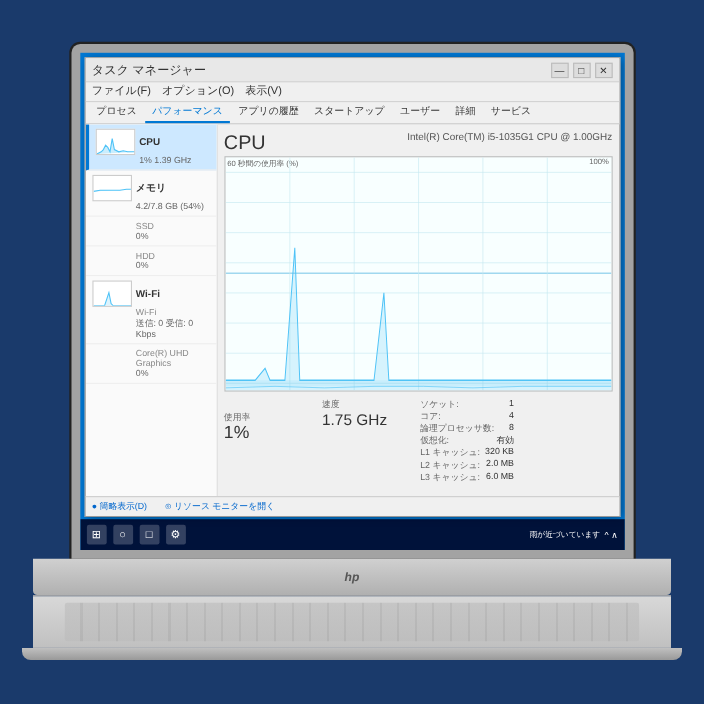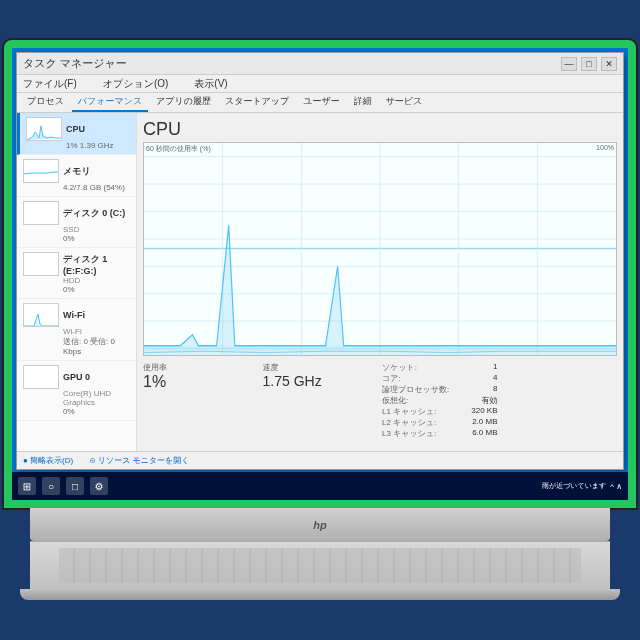--- a/index.html
+++ b/index.html
@@ -19,23 +19,23 @@
     .laptop-frame {
       width: 600px;
       height: 560px;
       display: flex;
       flex-direction: column;
       align-items: center;
     }
 
     
     .screen-bezel {
-      width: 632px;
+      width: 511px;
       height: 490px;
-      background: #22c55e;
+      background: #a3a3a3;
       border-radius: 8px 8px 0 0;
       padding: 8px;
       box-shadow: 0 0 0 2px #222;
     }
 
     
     .screen-content {
       width: 100%;
       height: 100%;
       background: #0078d4;
@@ -88,23 +88,23 @@
       justify-content: center;
       cursor: pointer;
       color: #333;
     }
 
     
     .menu-bar {
       background: #f0f0f0;
       height: 18px;
       display: flex;
-      align-items: center;
+      align-items: flex-start;
       padding: 0 6px;
-      gap: 26px;
+      gap: 10px;
       border-bottom: 1px solid #ccc;
       flex-shrink: 0;
     }
     .menu-item {
       font-size: 10px;
       color: #333;
       cursor: pointer;
     }
 
     
@@ -408,77 +408,54 @@
                   <svg width="36" height="24" viewBox="0 0 36 24">
                     <polyline points="0,14 6,13 12,13 18,13 24,13 30,12 36,12" fill="rgba(79,195,247,0.3)" stroke="#4fc3f7" stroke-width="1"></polyline>
                   </svg>
                 </div>
                 <span class="sidebar-label">メモリ</span>
               </div>
               <div class="sidebar-sublabel">4.2/7.8 GB (54%)</div>
             </div>
 
             <div class="sidebar-item">
-              <div class="sidebar-item-header">
-                <div class="mini-chart">
-                  <svg width="36" height="24" viewBox="0 0 36 24">
-                    <line x1="0" y1="23" x2="36" y2="23" stroke="#4fc3f7" stroke-width="1"></line>
-                  </svg>
-                </div>
-                <span class="sidebar-label">ディスク 0 (C:)</span>
-              </div>
               <div style="font-size:8px;color:#888;margin-left:40px;">SSD</div>
               <div class="sidebar-sublabel">0%</div>
             </div>
 
             <div class="sidebar-item">
-              <div class="sidebar-item-header">
-                <div class="mini-chart">
-                  <svg width="36" height="24" viewBox="0 0 36 24">
-                    <line x1="0" y1="23" x2="36" y2="23" stroke="#4fc3f7" stroke-width="1"></line>
-                  </svg>
-                </div>
-                <span class="sidebar-label">ディスク 1 (E:F:G:)</span>
-              </div>
               <div style="font-size:8px;color:#888;margin-left:40px;">HDD</div>
               <div class="sidebar-sublabel">0%</div>
             </div>
 
             <div class="sidebar-item">
               <div class="sidebar-item-header">
                 <div class="mini-chart">
                   <svg width="36" height="24" viewBox="0 0 36 24">
                     <polyline points="0,22 10,22 14,10 16,20 18,22 36,22" fill="rgba(79,195,247,0.2)" stroke="#4fc3f7" stroke-width="1"></polyline>
                   </svg>
                 </div>
                 <span class="sidebar-label">Wi-Fi</span>
               </div>
               <div style="font-size:8px;color:#888;margin-left:40px;">Wi-Fi</div>
               <div class="sidebar-sublabel">送信: 0 受信: 0 Kbps</div>
             </div>
 
             <div class="sidebar-item">
-              <div class="sidebar-item-header">
-                <div class="mini-chart">
-                  <svg width="36" height="24" viewBox="0 0 36 24">
-                    <line x1="0" y1="23" x2="36" y2="23" stroke="#4fc3f7" stroke-width="1"></line>
-                  </svg>
-                </div>
-                <span class="sidebar-label">GPU 0</span>
-              </div>
               <div style="font-size:8px;color:#888;margin-left:40px;">Core(R) UHD Graphics</div>
               <div class="sidebar-sublabel">0%</div>
             </div>
 
           </div>
 
           <div class="content-area">
 
             <div class="cpu-header">
               <span class="cpu-title">CPU</span>
+              <span class="cpu-subtitle">Intel(R) Core(TM) i5-1035G1 CPU @ 1.00GHz</span>
             </div>
 
             <div class="chart-container">
               <span class="chart-label-top">60 秒間の使用率 (%)</span>
               <span class="chart-label-100">100%</span>
 
               <svg class="chart-svg" viewBox="0 0 390 155" preserveAspectRatio="none">
 
                 <line x1="0" y1="10" x2="390" y2="10" class="chart-grid-h"></line>
                 <line x1="0" y1="30" x2="390" y2="30" class="chart-grid-h"></line>
@@ -501,21 +478,21 @@
                 <polyline points="0,148 20,148 30,148 40,140 45,148 50,148 60,148 70,60 75,148 80,148 90,148 100,148 110,148 120,148 130,148 140,148 150,148 160,90 165,148 170,148 180,148 190,148 200,148 210,148 220,148 230,148 240,148 250,148 260,148 270,148 280,148 290,148 300,148 310,148 320,148 330,148 340,148 350,148 360,148 370,148 380,148 390,148" class="chart-line"></polyline>
 
                 <polygon points="0,148 390,148 390,152 0,152" fill="rgba(79,195,247,0.1)"></polygon>
 
                 <polyline points="0,153 50,152 100,153 150,152 200,152 250,153 300,152 350,152 390,152" stroke="#4fc3f7" stroke-width="0.5" fill="none"></polyline>
               </svg>
             </div>
 
             <div style="display:grid;grid-template-columns:1fr 1fr 1fr 1fr;gap:4px;margin-bottom:6px;">
               <div>
-                <div style="font-size:8px;color:#666;">使用率</div>
+                <div style="font-size:8px;color:#666;margin-top:12px;">使用率</div>
                 <div style="font-size:16px;color:#333;">1%</div>
               </div>
               <div>
                 <div style="font-size:8px;color:#666;">速度</div>
                 <div style="font-size:14px;color:#333;">1.75 GHz</div>
               </div>
               <div style="font-size:8px;">
                 <div style="display:flex;justify-content:space-between;">
                   <span style="color:#666;">ソケット:</span>
                   <span style="color:#333;">1</span>

